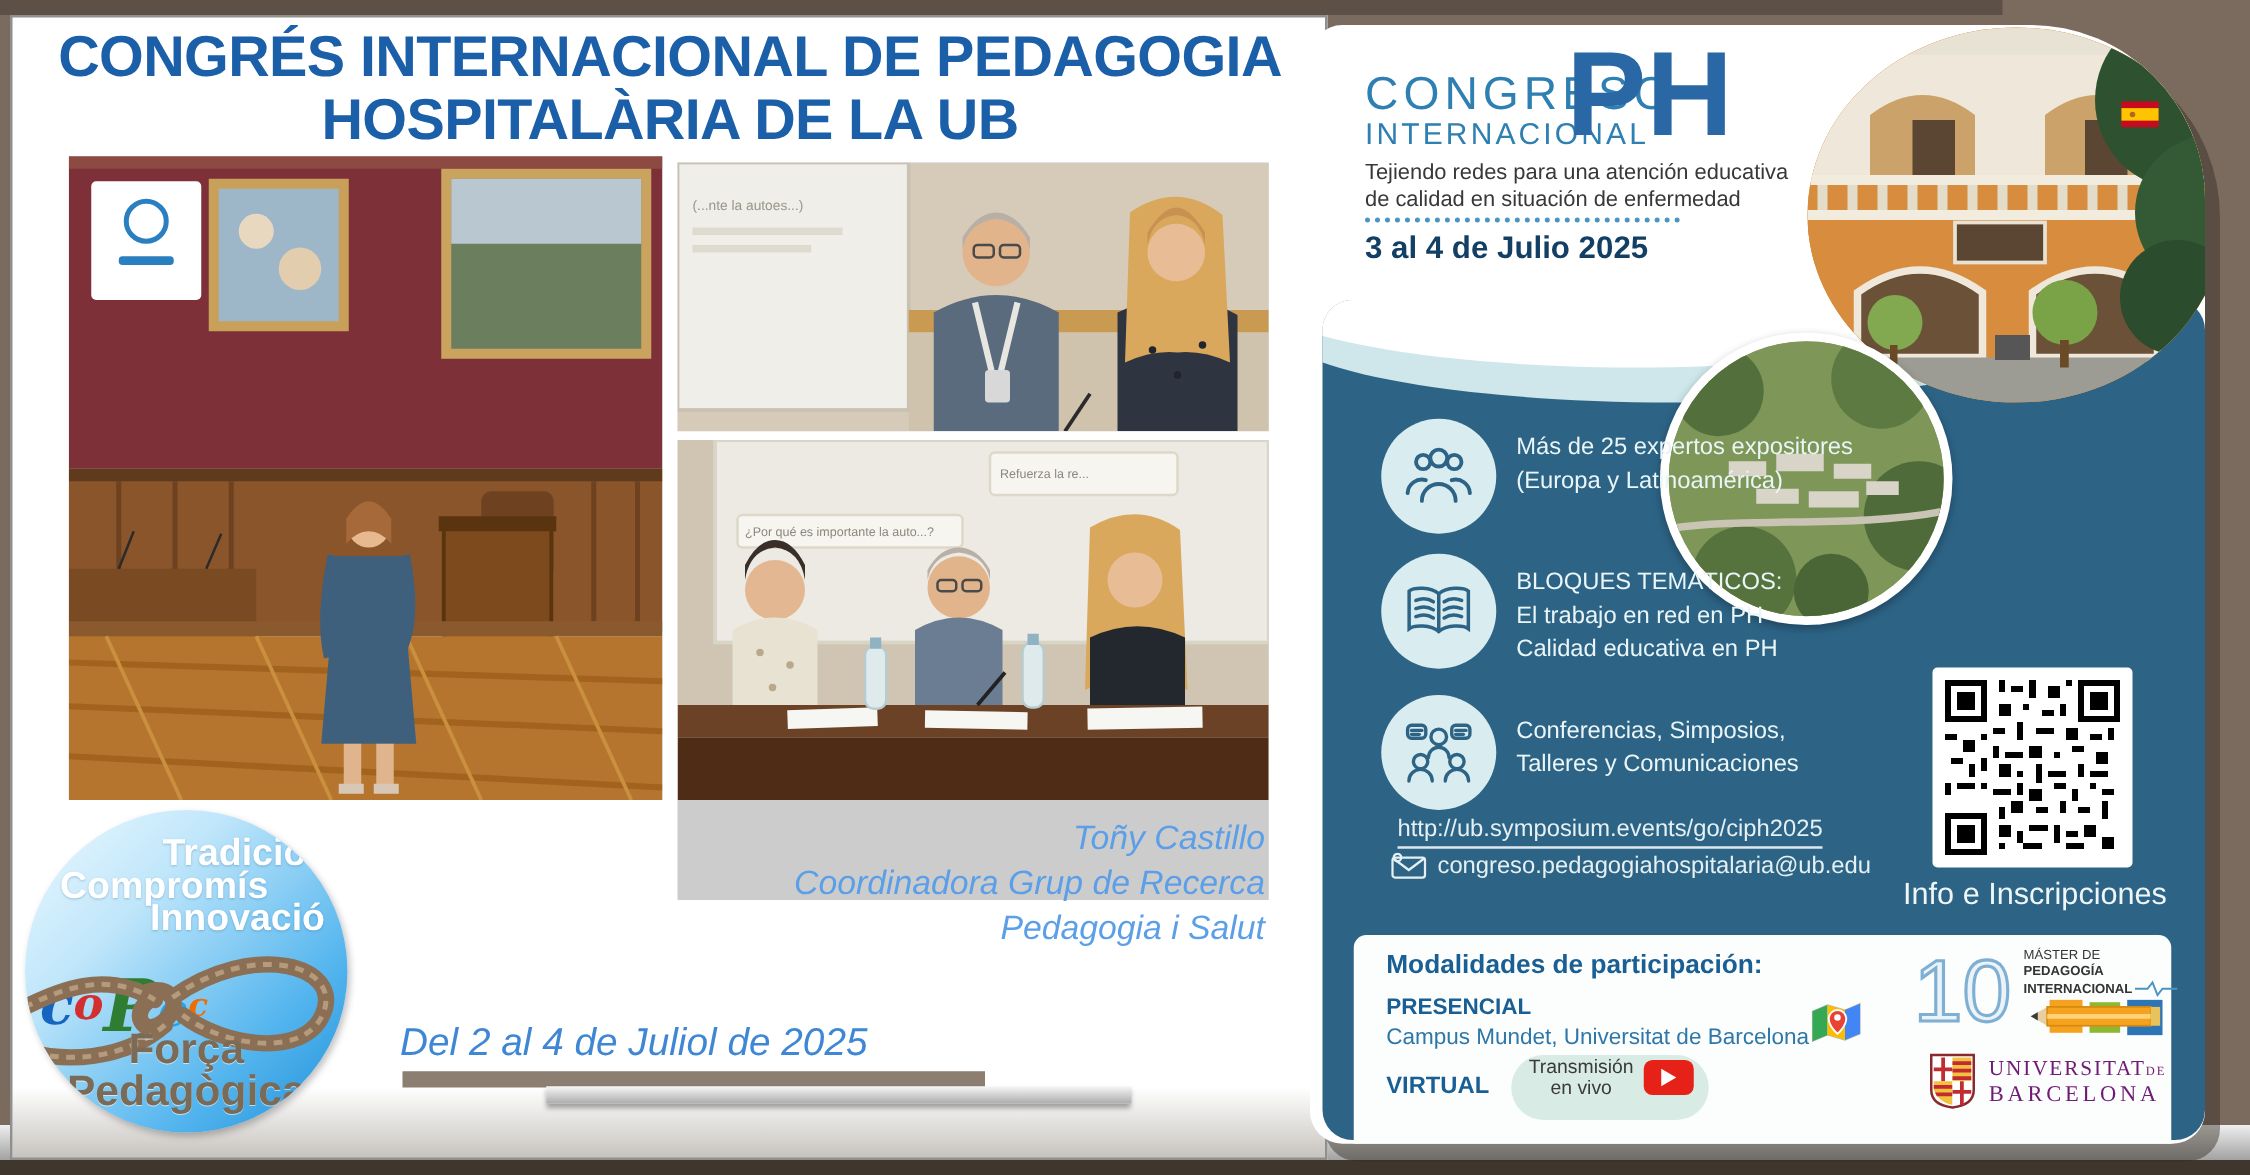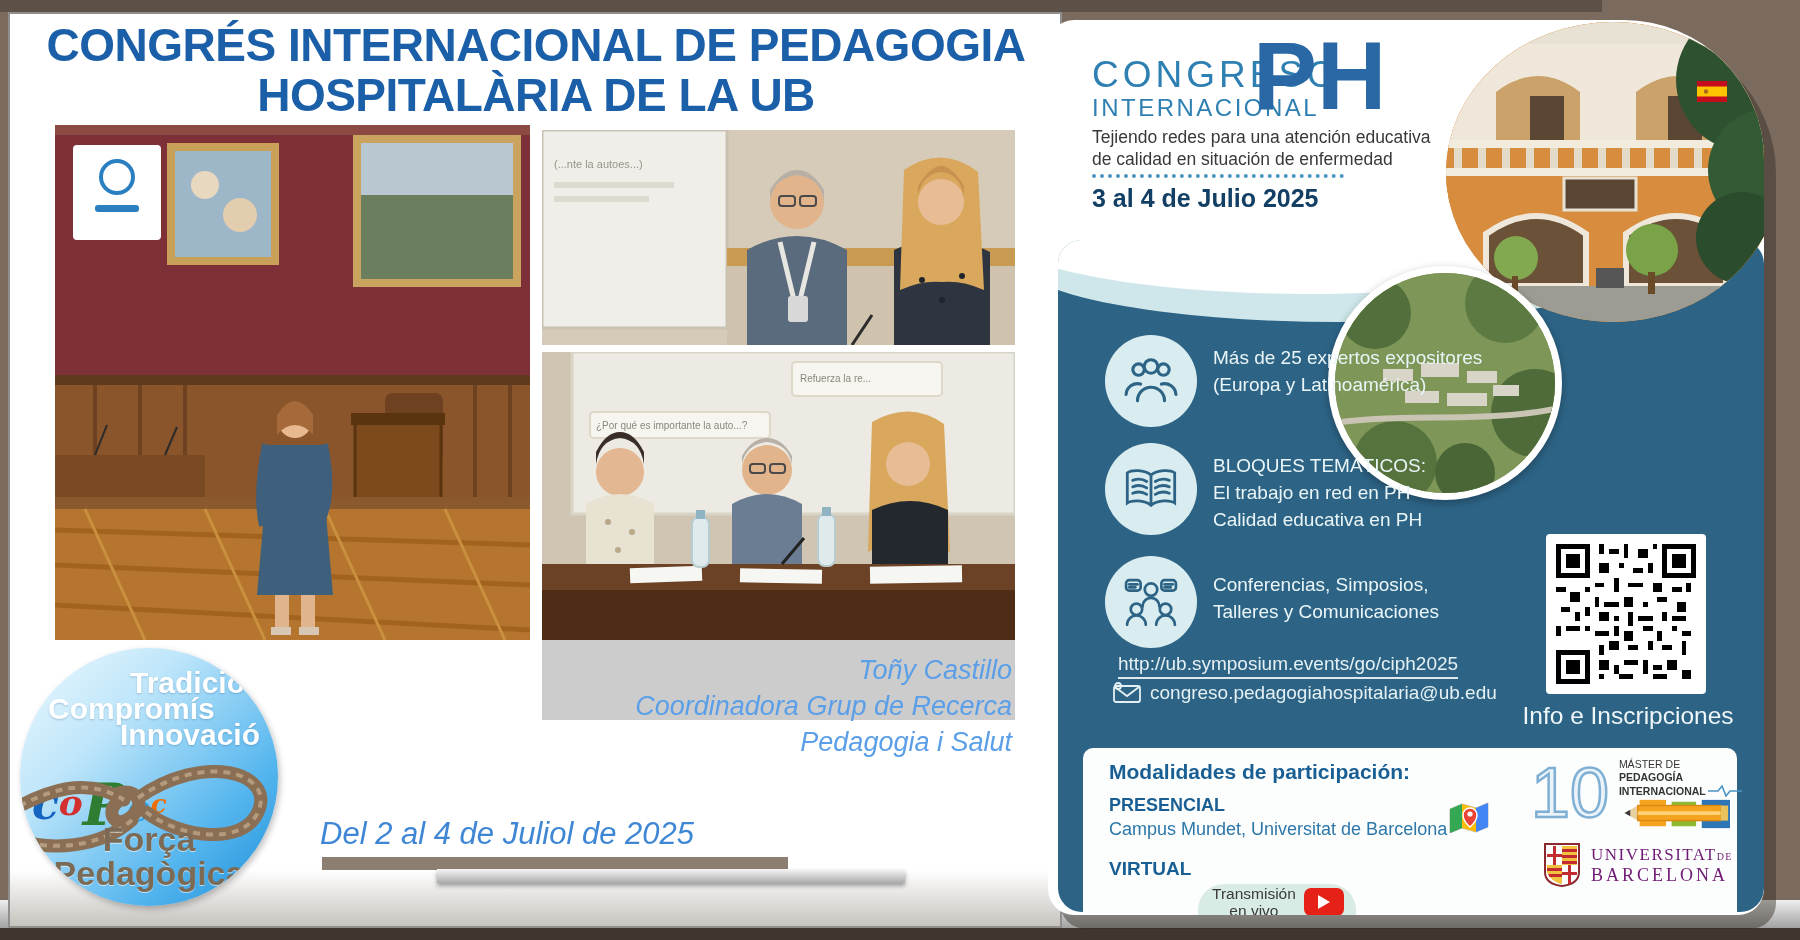--- a/index.html
+++ b/index.html
@@ -49,21 +49,21 @@
   .b-icon{width:92px;height:92px;border-radius:50%;background:#d9edf0;display:flex;align-items:center;justify-content:center;}
   .b-text{color:#eaf5f7;font-size:19px;line-height:27px;}
   .p-url{left:70px;top:633px;color:#e4f0f3;font-size:19px;border-bottom:2px solid rgba(255,255,255,.85);padding-bottom:2px;}
   .p-email{left:64px;top:662px;display:flex;align-items:center;gap:8px;color:#e4f0f3;font-size:19px;}
   .qr-box{left:498px;top:514px;width:140px;height:140px;background:#fff;padding:10px;border-radius:4px;}
   .qr-cap{left:430px;top:682px;width:300px;text-align:center;color:#eef6f8;font-size:24.5px;}
   .wpanel{left:35px;top:728px;width:654px;height:204px;background:#fcfdfd;border-radius:10px;}
   .wp-h{left:26px;top:12px;color:#1a5f94;font-size:21px;font-weight:bold;}
   .wp-b{color:#1a5f94;font-weight:bold;font-size:18px;}
   .wp-t{color:#2d77a9;font-size:18px;}
-  .pill{left:115px;top:96px;width:158px;height:52px;border-radius:26px;background:#d8ebe5;display:flex;align-items:center;gap:8px;padding:0 8px 16px 14px;box-sizing:border-box;margin-top:40px;}
+  .pill{left:126px;top:96px;width:158px;height:52px;border-radius:26px;background:#d8ebe5;display:flex;align-items:center;gap:8px;padding:0 8px 16px 14px;box-sizing:border-box;}
   .pill-t{font-size:15.5px;line-height:17px;color:#3a3a3a;text-align:center;}
   .yt{width:40px;height:28px;background:#e62117;border-radius:7px;display:flex;align-items:center;justify-content:center;}
   .yt i{display:block;width:0;height:0;border-left:12px solid #fff;border-top:7px solid transparent;border-bottom:7px solid transparent;}
   .m10{font-size:70px;font-weight:400;color:#eaf3f9;-webkit-text-stroke:2.5px #7fb0d4;line-height:70px;}
   .mtxt{font-size:10.5px;line-height:13px;color:#333;}
   .ubtxt{font-family:"Liberation Serif",serif;color:#701a75;}
 </style>
 </head>
 <body>
 

